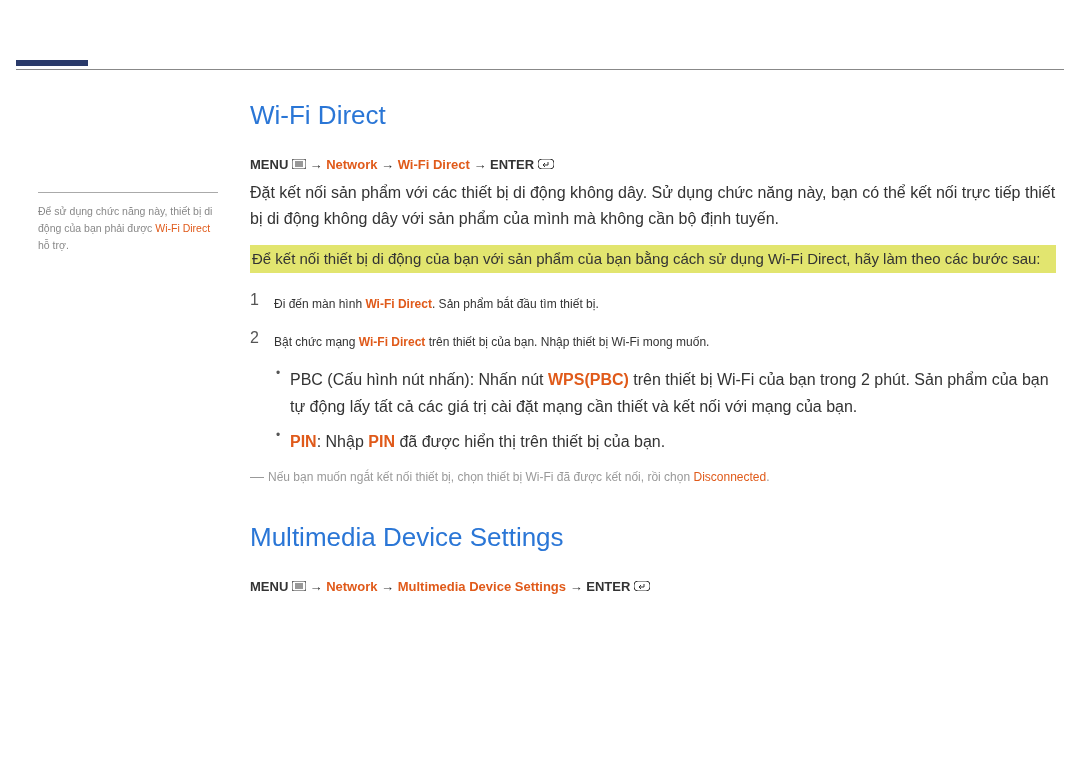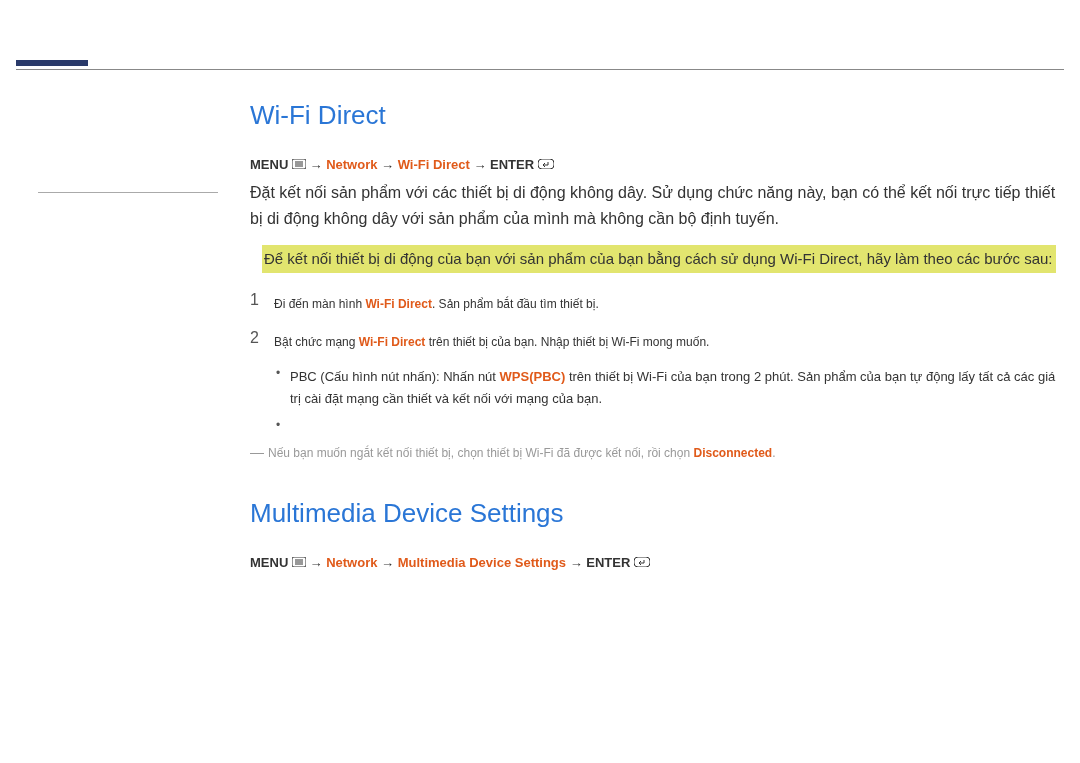--- a/index.html
+++ b/index.html
@@ -74,21 +74,20 @@
       font-size: 16px;
       line-height: 1.6;
       margin-bottom: 14px;
     }
     .highlight-block {
       background: #e2e56f;
       font-size: 15px;
       line-height: 1.6;
       padding: 2px 2px;
       margin-bottom: 18px;
-      margin-left: 12px;
     }
     .step-row {
       display: flex;
       align-items: flex-start;
       margin-bottom: 14px;
     }
     .step-num {
       font-size: 16px;
       color: #555;
       width: 24px;
@@ -109,21 +108,21 @@
       align-items: flex-start;
       margin-bottom: 8px;
     }
     .bullet-dot {
       width: 14px;
       flex-shrink: 0;
       font-size: 12px;
       color: #555;
     }
     .bullet-text {
-      font-size: 13px;
+      font-size: 16px;
       line-height: 1.7;
     }
     .note-row {
       display: flex;
       align-items: flex-start;
       margin-top: 6px;
       margin-bottom: 30px;
       color: #999;
       font-size: 12px;
     }
@@ -139,20 +138,23 @@
     }
   </style>
 </head>
 <body>
 
 <div class="top-bar"></div>
 <div class="hr-line"></div>
 
 <aside class="sidebar">
   <div class="sidebar-line"></div>
+  <p>
+    <span>Để sử dụng chức năng này, thiết bị di động của bạn phải được </span><span class="orange">Wi-Fi Direct</span><span> hỗ trợ.</span>
+  </p>
 </aside>
 
 <main class="content">
 
   <h2 class="section-title">Wi-Fi Direct</h2>
 
   <div class="path-line">
     <span class="bold">MENU</span>
     <span class="menu-icon">
       <svg width="14" height="10" viewBox="0 0 14 10">
@@ -196,27 +198,30 @@
 
   <div class="bullet-list">
     <div class="bullet-row">
       <div class="bullet-dot">•</div>
       <div class="bullet-text">
         <span>PBC (Cấu hình nút nhấn): Nhấn nút </span><span class="orange" style="font-weight:700">WPS(PBC)</span><span> trên thiết bị Wi-Fi của bạn trong 2 phút. Sản phẩm của bạn tự động lấy tất cả các giá trị cài đặt mạng cần thiết và kết nối với mạng của bạn.</span>
       </div>
     </div>
     <div class="bullet-row">
       <div class="bullet-dot">•</div>
+      <div class="bullet-text">
+        <span class="orange" style="font-weight:700">PIN</span><span>: Nhập </span><span class="orange" style="font-weight:700">PIN</span><span> đã được hiển thị trên thiết bị của bạn.</span>
+      </div>
     </div>
   </div>
 
   <div class="note-row">
     <div class="note-dash">―</div>
     <div>
-      <span>Nếu bạn muốn ngắt kết nối thiết bị, chọn thiết bị Wi-Fi đã được kết nối, rồi chọn </span><span class="orange" style="font-weight:700">Disconnected</span><span>.</span>
+      <span>Nếu bạn muốn ngắt kết nối thiết bị, chọn thiết bị Wi-Fi đã được kết nối, rồi chọn </span><span class="orange" style="font-weight:400">Disconnected</span><span>.</span>
     </div>
   </div>
 
   <div class="section2">
     <h2 class="section-title">Multimedia Device Settings</h2>
 
     <div class="path-line">
       <span class="bold">MENU</span>
       <span class="menu-icon">
         <svg width="14" height="10" viewBox="0 0 14 10">

